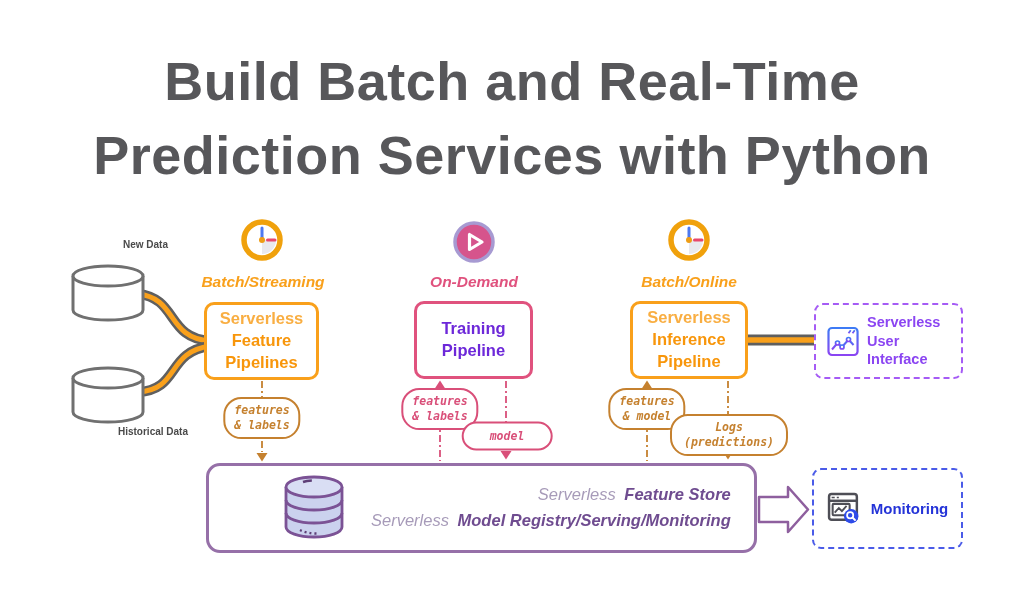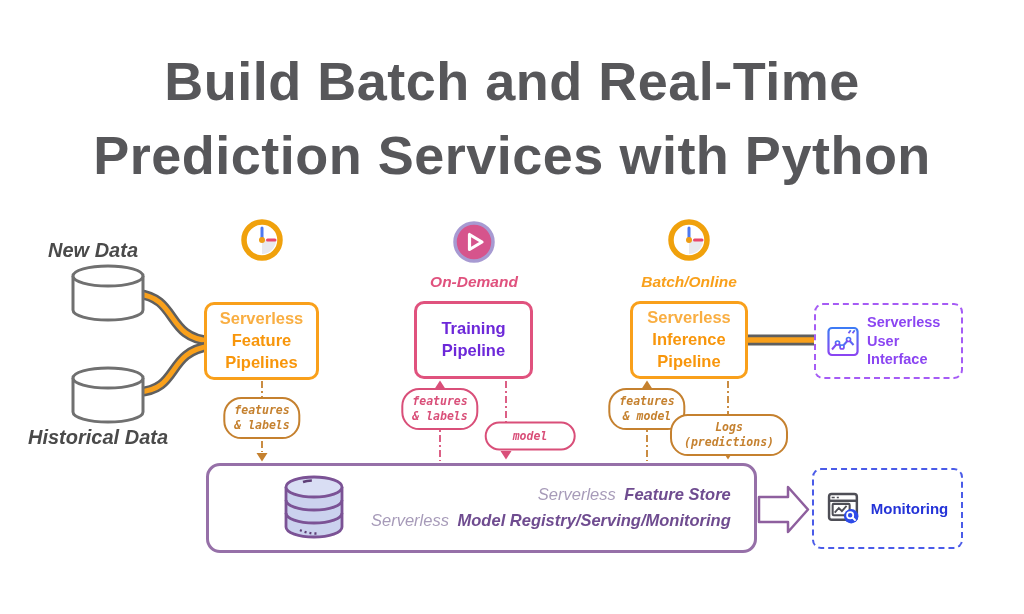--- a/index.html
+++ b/index.html
@@ -7,21 +7,21 @@
   body { font-family:"Liberation Sans", sans-serif; background:#ffffff; }
   #stage { position:relative; width:1024px; height:614px; background:#fff; overflow:hidden; }
 
   .abs { position:absolute; }
 
   
   #title { top:44px; left:0; width:1024px; text-align:center;
            font-size:54px; font-weight:800; color:#57575A; letter-spacing:.5px; line-height:74px; }
 
   
-  .src-label { font-size:20px; font-weight:700; font-style:italic; color:#4A4A4A; text-align:left; }
+  .src-label { font-size:10px; font-weight:700; color:#4A4A4A; text-align:right; }
 
   
   .trigger { font-size:15.5px; font-weight:700; font-style:italic; text-align:center; width:170px; }
   .trigger.orange { color:#F9A01B; }
   .trigger.pink   { color:#E0527E; }
 
   
   .pbox { background:#fff; border-radius:10px; display:flex; flex-direction:column;
           justify-content:center; text-align:center; font-size:16.5px; font-weight:800; line-height:1.32; }
   .pbox.orange { border:3px solid #F9A01B; color:#F8960B; }
@@ -118,20 +118,21 @@
   </svg>
 
   <svg class="abs" style="left:666px;top:217px" width="46" height="46" viewBox="0 0 46 46">
     <circle cx="23" cy="23" r="18" fill="#fff" stroke="#F0A10C" stroke-width="5.5"></circle>
     <path d="M23 23 L37 23 A14 14 0 0 1 23 37 Z" fill="#E9E9EE"></path>
     <line x1="23" y1="22" x2="23" y2="11" stroke="#4D79F0" stroke-width="3" stroke-linecap="round"></line>
     <line x1="28.5" y1="23" x2="36" y2="23" stroke="#E8476B" stroke-width="3" stroke-linecap="round"></line>
     <circle cx="23" cy="23" r="3" fill="#EE9D15"></circle>
   </svg>
 
+  <div class="abs trigger orange" style="left:178px;top:273px">Batch/Streaming</div>
   <div class="abs trigger pink" style="left:389px;top:273px">On-Demand</div>
   <div class="abs trigger orange" style="left:604px;top:273px">Batch/Online</div>
 
   <div class="abs pbox orange" style="left:204px;top:302px;width:115px;height:78px">
     <span class="lite-or">Serverless</span>
     <span>Feature</span>
     <span>Pipelines</span>
   </div>
 
   <div class="abs pbox pink" style="left:414px;top:301px;width:119px;height:78px">
@@ -169,21 +170,21 @@
   </div>
 
   <div class="pill brown" style="left:262px;top:418px">
     <div>features</div>
     <div>&amp; labels</div>
   </div>
   <div class="pill pink" style="left:440px;top:409px">
     <div>features</div>
     <div>&amp; labels</div>
   </div>
-  <div class="pill pink" style="left:530px;top:436px;padding:5px 26px">
+  <div class="pill pink" style="left:507px;top:436px;padding:5px 26px">
     <div>model</div>
   </div>
   <div class="pill brown" style="left:647px;top:409px">
     <div>features</div>
     <div>&amp; model</div>
   </div>
   <div class="pill brown" style="left:729px;top:435px;padding:4px 12px">
     <div>Logs</div>
     <div>(predictions)</div>
   </div>

